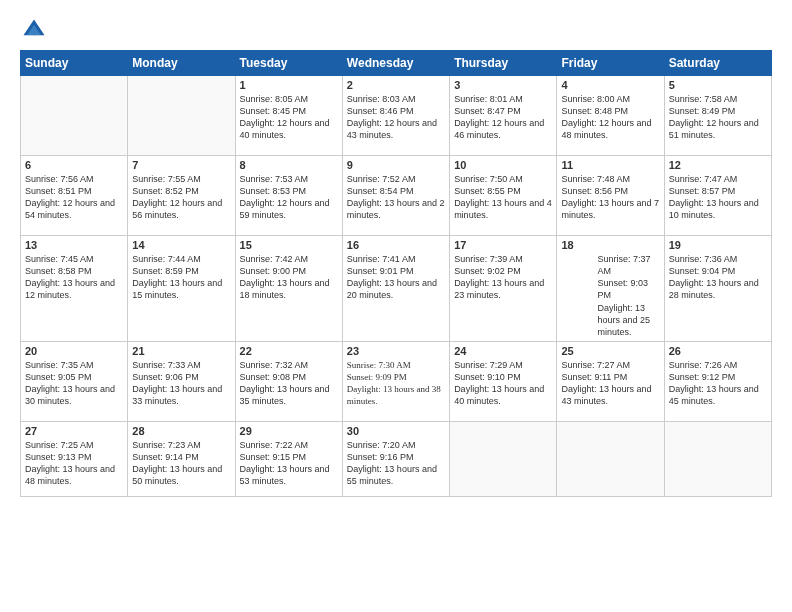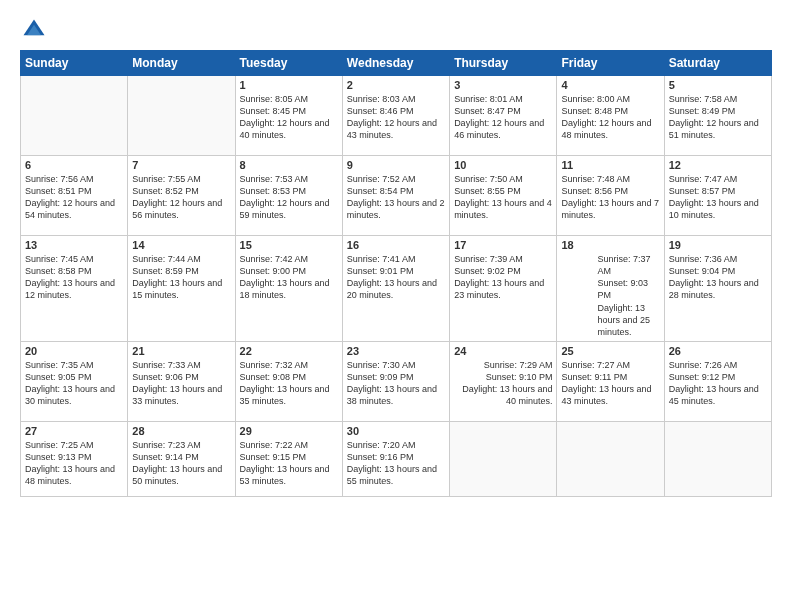--- a/index.html
+++ b/index.html
@@ -272,27 +272,27 @@
 Daylight: 13 hours and 33 minutes.</div>
           </td>
           <td>
             <span class="day-num">22</span>
             <div class="day-info" style="white-space: pre-line;">Sunrise: 7:32 AM
 Sunset: 9:08 PM
 Daylight: 13 hours and 35 minutes.</div>
           </td>
           <td>
             <span class="day-num">23</span>
-            <div class="day-info" style="white-space: pre-line;">Sunrise: 7:30 AM
+            <div class="day-info" style="white-space: pre-line; font-family: Liberation Serif, serif;">Sunrise: 7:30 AM
 Sunset: 9:09 PM
 Daylight: 13 hours and 38 minutes.</div>
           </td>
           <td>
             <span class="day-num">24</span>
-            <div class="day-info" style="white-space: pre-line; text-align: right;">Sunrise: 7:29 AM
+            <div class="day-info" style="white-space: pre-line;">Sunrise: 7:29 AM
 Sunset: 9:10 PM
 Daylight: 13 hours and 40 minutes.</div>
           </td>
           <td>
             <span class="day-num">25</span>
             <div class="day-info" style="white-space: pre-line;">Sunrise: 7:27 AM
 Sunset: 9:11 PM
 Daylight: 13 hours and 43 minutes.</div>
           </td>
           <td>

